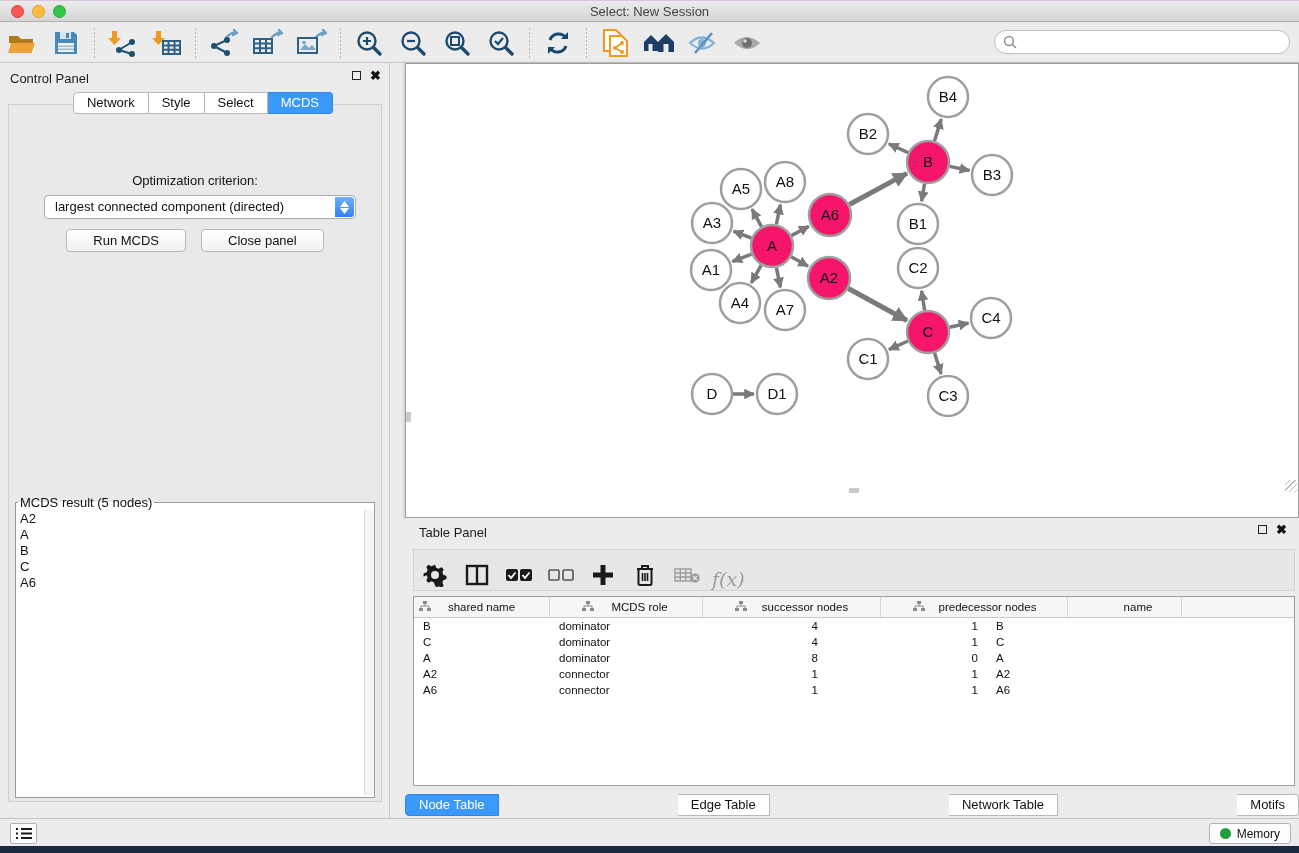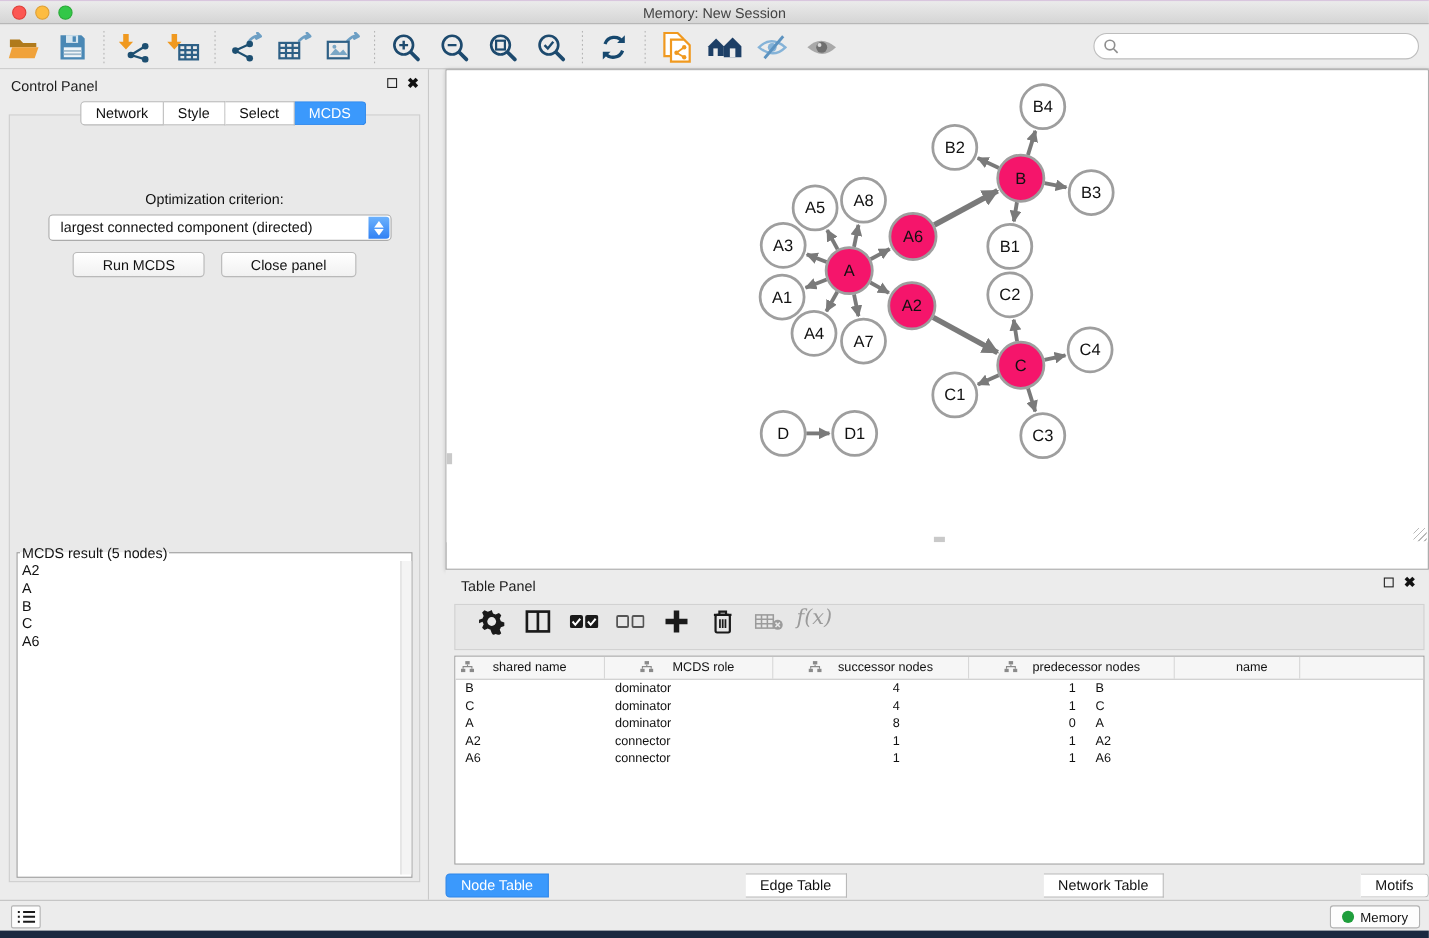--- a/index.html
+++ b/index.html
@@ -85,22 +85,22 @@
   .scroll-nub-bottom { position:absolute; left:443px; bottom:0; width:10px; height:5px; background:#c9c9c9; }
   .resize-grip { position:absolute; right:1px; bottom:1px; width:12px; height:12px;
     background:repeating-linear-gradient(135deg, transparent 0 3px, #b9b9b9 3px 4px); }
 
   
   .table-panel { position:absolute; left:405px; top:518px; width:894px; height:300px;
     background:#ececec; }
   .tp-head { position:relative; height:28px; }
   .tp-head .ph-title { position:absolute; left:14px; top:7px; font-size:13px; color:#1c1c1c; }
   .tp-toolbar { position:absolute; left:8px; right:4px; top:31px; height:42px;
-    background:#e7e7e7; border:1px solid #d2d2d2; display:flex; align-items:flex-start;
-    padding-left:12px; }
+    background:#e7e7e7; border:1px solid #d2d2d2; display:flex; align-items:flex-end;
+    padding-left:0; }
   .tpt-icon { width:30px; height:30px; margin:0 6px; display:flex; align-items:center;
     justify-content:center; }
   .fx-label { font-family:"DejaVu Serif", serif; font-style:italic; font-size:19px;
     color:#9b9b9b; margin-left:4px; }
   .tp-table { position:absolute; left:8px; right:4px; top:78px; height:190px;
     background:#fff; border:1px solid #9f9f9f; overflow:hidden; }
   .thead { display:flex; height:21px; background:#f6f6f6; border-bottom:1px solid #c9c9c9;gap:27px; }
   .th { display:flex; align-items:center; justify-content:center; position:relative;
     border-right:1px solid #d7d7d7; font-size:11.5px; color:#111; gap:5px; }
   .th .col-icon { position:absolute; left:5px; top:4px; }
@@ -125,21 +125,21 @@
 </style>
 </head>
 <body>
 
 <div class="titlebar">
   <div class="traffic">
     <span class="light red"></span>
     <span class="light yellow"></span>
     <span class="light green"></span>
   </div>
-  <div class="title">Memory: New Session</div>
+  <div class="title">Select: New Session</div>
 </div>
 
 <div class="toolbar">
   <span class="tb-icon">
     <svg width="30" height="26" viewBox="0 0 30 26">
         <path d="M2 6h9l3 3h12v4H2z" fill="#b07a1c"></path>
         <path d="M4 13h24l-3.5 10H1z" fill="#f0a23a"></path>
       </svg>
   </span>
   <span class="tb-icon">

